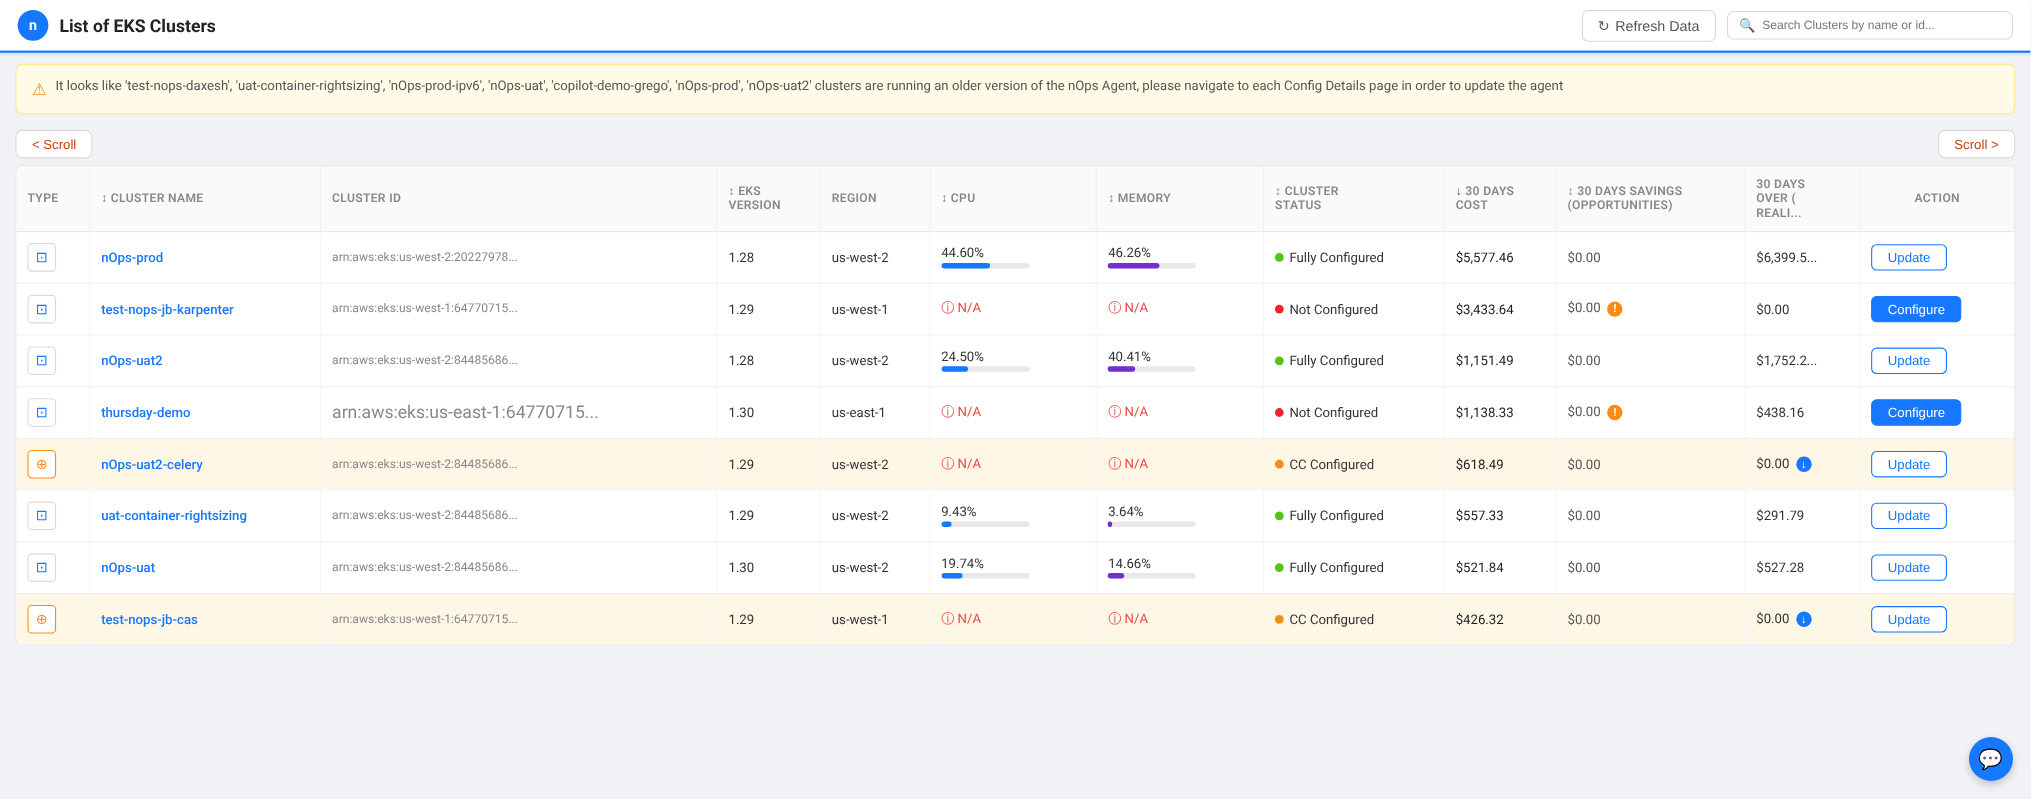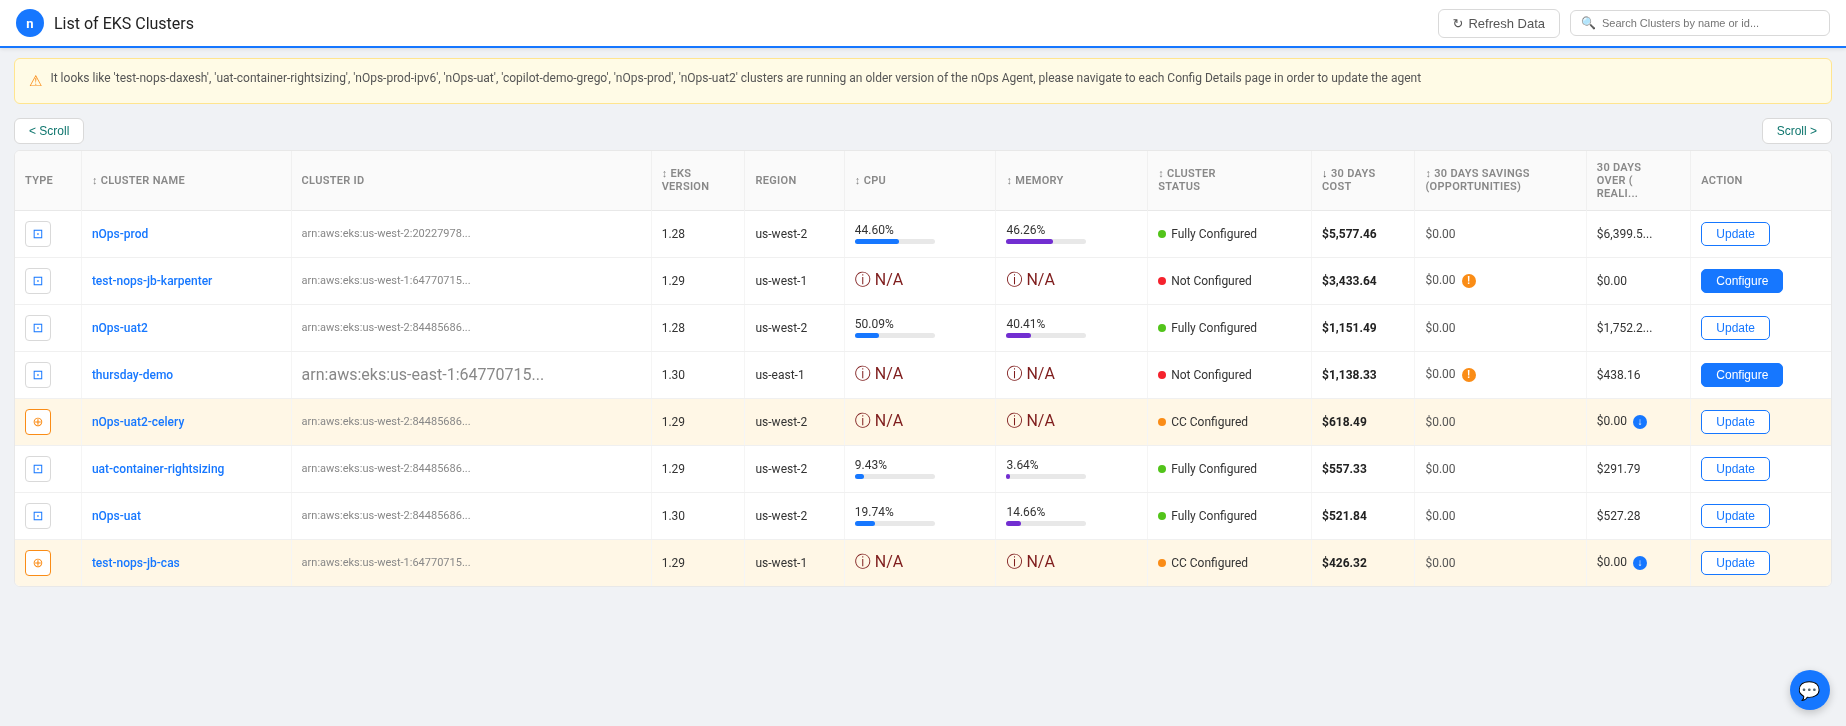--- a/index.html
+++ b/index.html
@@ -25,21 +25,21 @@
     .logo-circle {
       width: 28px; height: 28px;
       background: #1677ff;
       border-radius: 50%;
       display: flex; align-items: center; justify-content: center;
       color: white; font-weight: bold; font-size: 13px;
     }
 
     .page-title {
       font-size: 16px;
-      font-weight: 400;
+      font-weight: 700;
       color: #222;
     }
 
     .top-bar-right {
       display: flex;
       align-items: center;
       gap: 10px;
     }
 
     .refresh-btn {
@@ -92,21 +92,21 @@
       margin-bottom: 2px;
     }
 
     .scroll-btn {
       padding: 5px 14px;
       border: 1px solid #d9d9d9;
       background: #fff;
       border-radius: 6px;
       cursor: pointer;
       font-size: 12px;
-      color: #0f766e;
+      color: #c2410c;
     }
 
     .table-container {
       overflow-x: auto;
       margin: 0 14px;
       background: #fff;
       border-radius: 6px;
       border: 1px solid #e8e8e8;
     }
 
@@ -126,21 +126,21 @@
       text-align: left;
       font-weight: 600;
       font-size: 11px;
       color: #888;
       text-transform: uppercase;
       letter-spacing: 0.3px;
       white-space: nowrap;
       border-right: 1px solid #f0f0f0;
     }
 
-    th:last-child { border-right: none; }
+    th:last-child { border-right: none; text-align: center; }
 
     td {
       padding: 10px 10px;
       border-bottom: 1px solid #f0f0f0;
       border-right: 1px solid #f5f5f5;
       vertical-align: middle;
     }
 
     td:last-child { border-right: none; }
 
@@ -180,21 +180,21 @@
     .status-dot {
       display: inline-block;
       width: 8px; height: 8px;
       border-radius: 50%;
       margin-right: 5px;
     }
     .dot-green { background: #52c41a; }
     .dot-red { background: #f5222d; }
     .dot-orange { background: #fa8c16; }
 
-    .na-text { color: #7f1d1d; font-size: 16px; }
+    .na-text { color: #ef4444; font-size: 12px; }
 
     .btn-update {
       padding: 4px 14px;
       border: 1px solid #1677ff;
       background: #fff;
       border-radius: 5px;
       color: #1677ff;
       cursor: pointer;
       font-size: 12px;
       white-space: nowrap;
@@ -203,21 +203,21 @@
     .btn-configure {
       padding: 4px 14px;
       border: 1px solid #1677ff;
       background: #1677ff;
       border-radius: 5px;
       color: #fff;
       cursor: pointer;
       font-size: 12px;
       white-space: nowrap;
     }
-    .cost-cell { font-weight: 700; color: #222; }
+    .cost-cell { font-weight: 400; color: #222; }
     .savings-cell { color: #555; }
 
     .chat-bubble {
       position: fixed;
       bottom: 16px;
       right: 16px;
       width: 40px; height: 40px;
       background: #1677ff;
       border-radius: 50%;
       display: flex; align-items: center; justify-content: center;
@@ -356,21 +356,21 @@
         <tr class="row-normal">
           <td>
             <div class="type-icon">⊡</div>
           </td>
           <td><a class="cluster-link" href="#">nOps-uat2</a></td>
           <td style="color: rgb(136, 136, 136); font-size: 11px;">arn:aws:eks:us-west-2:84485686...</td>
           <td>1.28</td>
           <td>us-west-2</td>
           <td>
             <div class="progress-wrap">
-              <div class="progress-label">50.09%</div>
+              <div class="progress-label">24.50%</div>
               <div class="progress-bar-bg">
                 <div class="progress-bar-fill bar-blue" style="width: 24.5px;"></div>
               </div>
             </div>
           </td>
           <td>
             <div class="progress-wrap">
               <div class="progress-label">40.41%</div>
               <div class="progress-bar-bg">
                 <div class="progress-bar-fill bar-purple" style="width: 24.47px;"></div>

